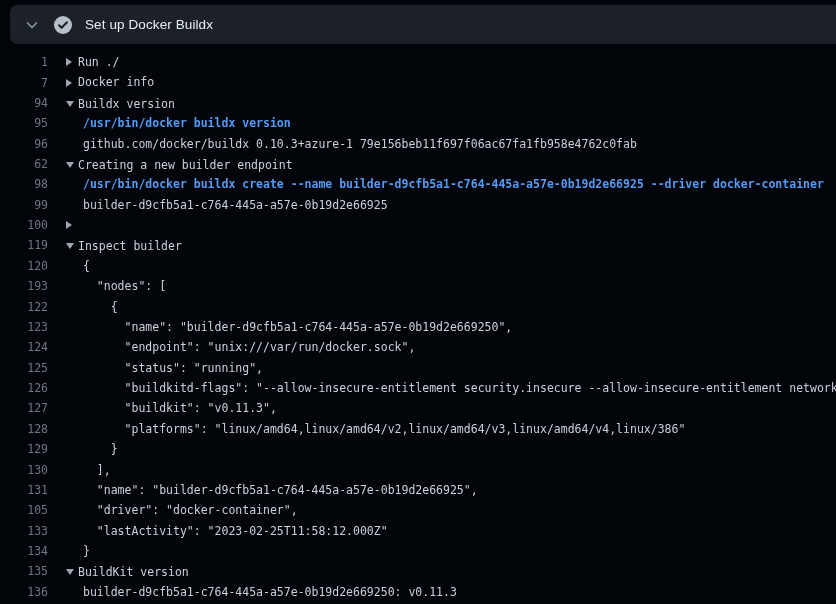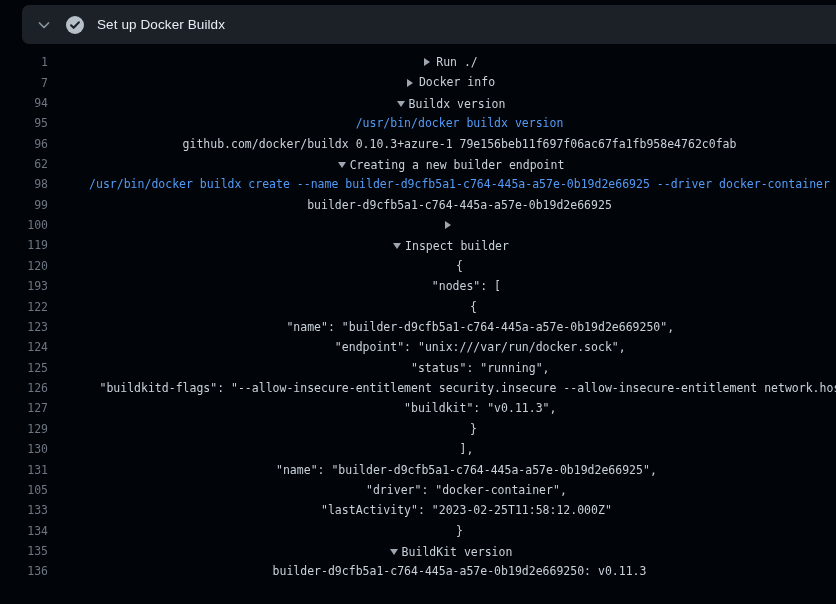--- a/index.html
+++ b/index.html
@@ -6,21 +6,21 @@
   html, body { width: 836px; height: 604px; overflow: hidden; }
   body {
     background: #010409;
     font-family: "Liberation Sans", sans-serif;
     position: relative;
   }
 
   
   .step-header {
     position: absolute;
-    left: 22px; top: 5px; right: 0; height: 39px;
+    left: 10px; top: 5px; right: 0; height: 39px;
     background: #1c2128;
     border-radius: 7px 0 0 7px;
     display: flex;
     align-items: center;
     padding-left: 14px;
     cursor: pointer;
   }
   .chevron {
     width: 16px; height: 16px;
     display: inline-flex; align-items: center; justify-content: center;
@@ -65,26 +65,25 @@
   }
   .content {
     flex: 1;
     margin-left: 18px;
     color: #c9d1d9;
     display: flex;
     align-items: center;
     height: 100%;
     overflow: hidden;
     white-space: pre;
-    justify-content: center;
   }
   .content .txt { white-space: pre; }
   .row.group .content { cursor: pointer; }
   .row.output .content, .row.command .content { padding-left: 17px; }
-  .row.command .content { color: #539bf5; }
+  .row.command .content { color: #539bf5; font-weight: bold; }
   .arrow {
     flex: none;
     width: 12px;
     display: inline-flex;
     align-items: center;
   }
   .tri-right {
     width: 0; height: 0;
     border-left: 6px solid #9ea7b1;
     border-top: 4px solid transparent;
@@ -125,20 +124,21 @@
     <div class="row group"><span class="ln">100</span><span class="content"><span class="arrow"><span class="tri-right"></span></span></span></div>
     <div class="row group"><span class="ln">119</span><span class="content"><span class="arrow"><span class="tri-down"></span></span><span class="txt">Inspect builder</span></span></div>
     <div class="row output"><span class="ln">120</span><span class="content"><span class="txt">{</span></span></div>
     <div class="row output"><span class="ln">193</span><span class="content"><span class="txt">  "nodes": [</span></span></div>
     <div class="row output"><span class="ln">122</span><span class="content"><span class="txt">    {</span></span></div>
     <div class="row output"><span class="ln">123</span><span class="content"><span class="txt">      "name": "builder-d9cfb5a1-c764-445a-a57e-0b19d2e669250",</span></span></div>
     <div class="row output"><span class="ln">124</span><span class="content"><span class="txt">      "endpoint": "unix:///var/run/docker.sock",</span></span></div>
     <div class="row output"><span class="ln">125</span><span class="content"><span class="txt">      "status": "running",</span></span></div>
     <div class="row output"><span class="ln">126</span><span class="content"><span class="txt">      "buildkitd-flags": "--allow-insecure-entitlement security.insecure --allow-insecure-entitlement network.host",</span></span></div>
     <div class="row output"><span class="ln">127</span><span class="content"><span class="txt">      "buildkit": "v0.11.3",</span></span></div>
+    <div class="row output"><span class="ln">128</span><span class="content"><span class="txt">      "platforms": "linux/amd64,linux/amd64/v2,linux/amd64/v3,linux/amd64/v4,linux/386"</span></span></div>
     <div class="row output"><span class="ln">129</span><span class="content"><span class="txt">    }</span></span></div>
     <div class="row output"><span class="ln">130</span><span class="content"><span class="txt">  ],</span></span></div>
     <div class="row output"><span class="ln">131</span><span class="content"><span class="txt">  "name": "builder-d9cfb5a1-c764-445a-a57e-0b19d2e66925",</span></span></div>
     <div class="row output"><span class="ln">105</span><span class="content"><span class="txt">  "driver": "docker-container",</span></span></div>
     <div class="row output"><span class="ln">133</span><span class="content"><span class="txt">  "lastActivity": "2023-02-25T11:58:12.000Z"</span></span></div>
     <div class="row output"><span class="ln">134</span><span class="content"><span class="txt">}</span></span></div>
     <div class="row group"><span class="ln">135</span><span class="content"><span class="arrow"><span class="tri-down"></span></span><span class="txt">BuildKit version</span></span></div>
     <div class="row output"><span class="ln">136</span><span class="content"><span class="txt">builder-d9cfb5a1-c764-445a-a57e-0b19d2e669250: v0.11.3</span></span></div>
   </div>
 

